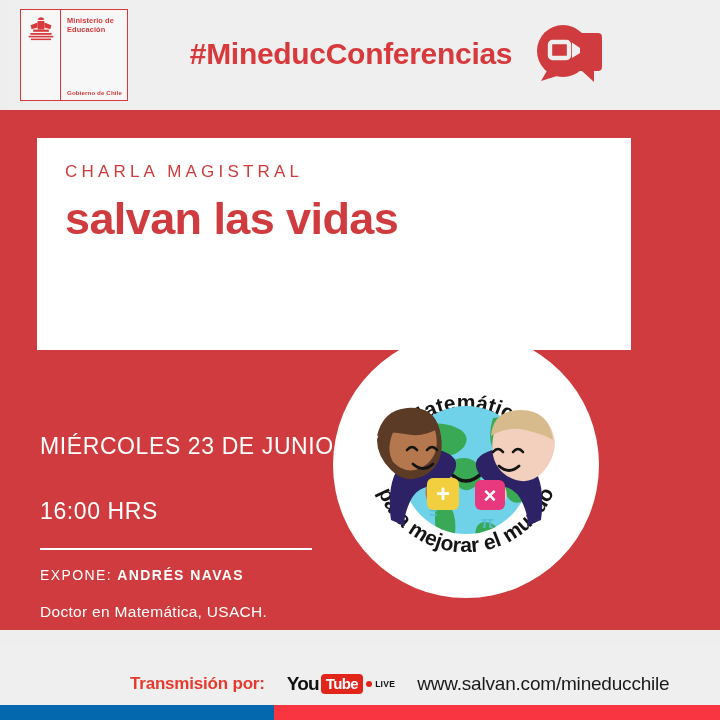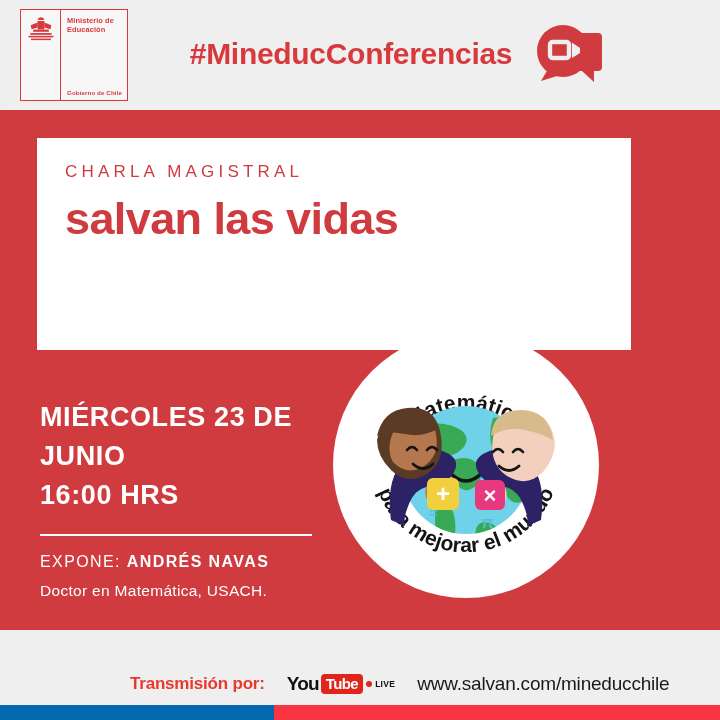--- a/index.html
+++ b/index.html
@@ -63,26 +63,26 @@
     font-weight:normal; margin-bottom:10px;
   }
   .maintitle {
     font-size:45px; line-height:1.22; font-weight:bold; color:#cf3b3e;
     letter-spacing:-0.6px;
   }
 
   
   .info { position:absolute; left:40px; top:288px; width:300px; color:#fff; }
   .dateline {
-    font-size:27px; font-weight:bold; letter-spacing:0.6px; line-height:1.45;
+    font-size:23px; font-weight:normal; letter-spacing:0.6px; line-height:1.45;margin-top:32px;
   }
   .rule {
     width:272px; height:2px; background:#ffffff; margin:19px 0 17px 0;
   }
-  .expone { font-size:16px; letter-spacing:1.4px; margin-bottom:11px; }
+  .expone { font-size:14px; letter-spacing:1.4px; margin-bottom:20px; }
   .expone b { font-weight:bold; }
   .degree { font-size:15.5px; letter-spacing:0.3px; }
 
   
   .illo {
     position:absolute; left:333px; top:222px; width:266px; height:266px;
   }
   .illo .disc {
     position:absolute; inset:0; background:#fff; border-radius:50%;
   }

